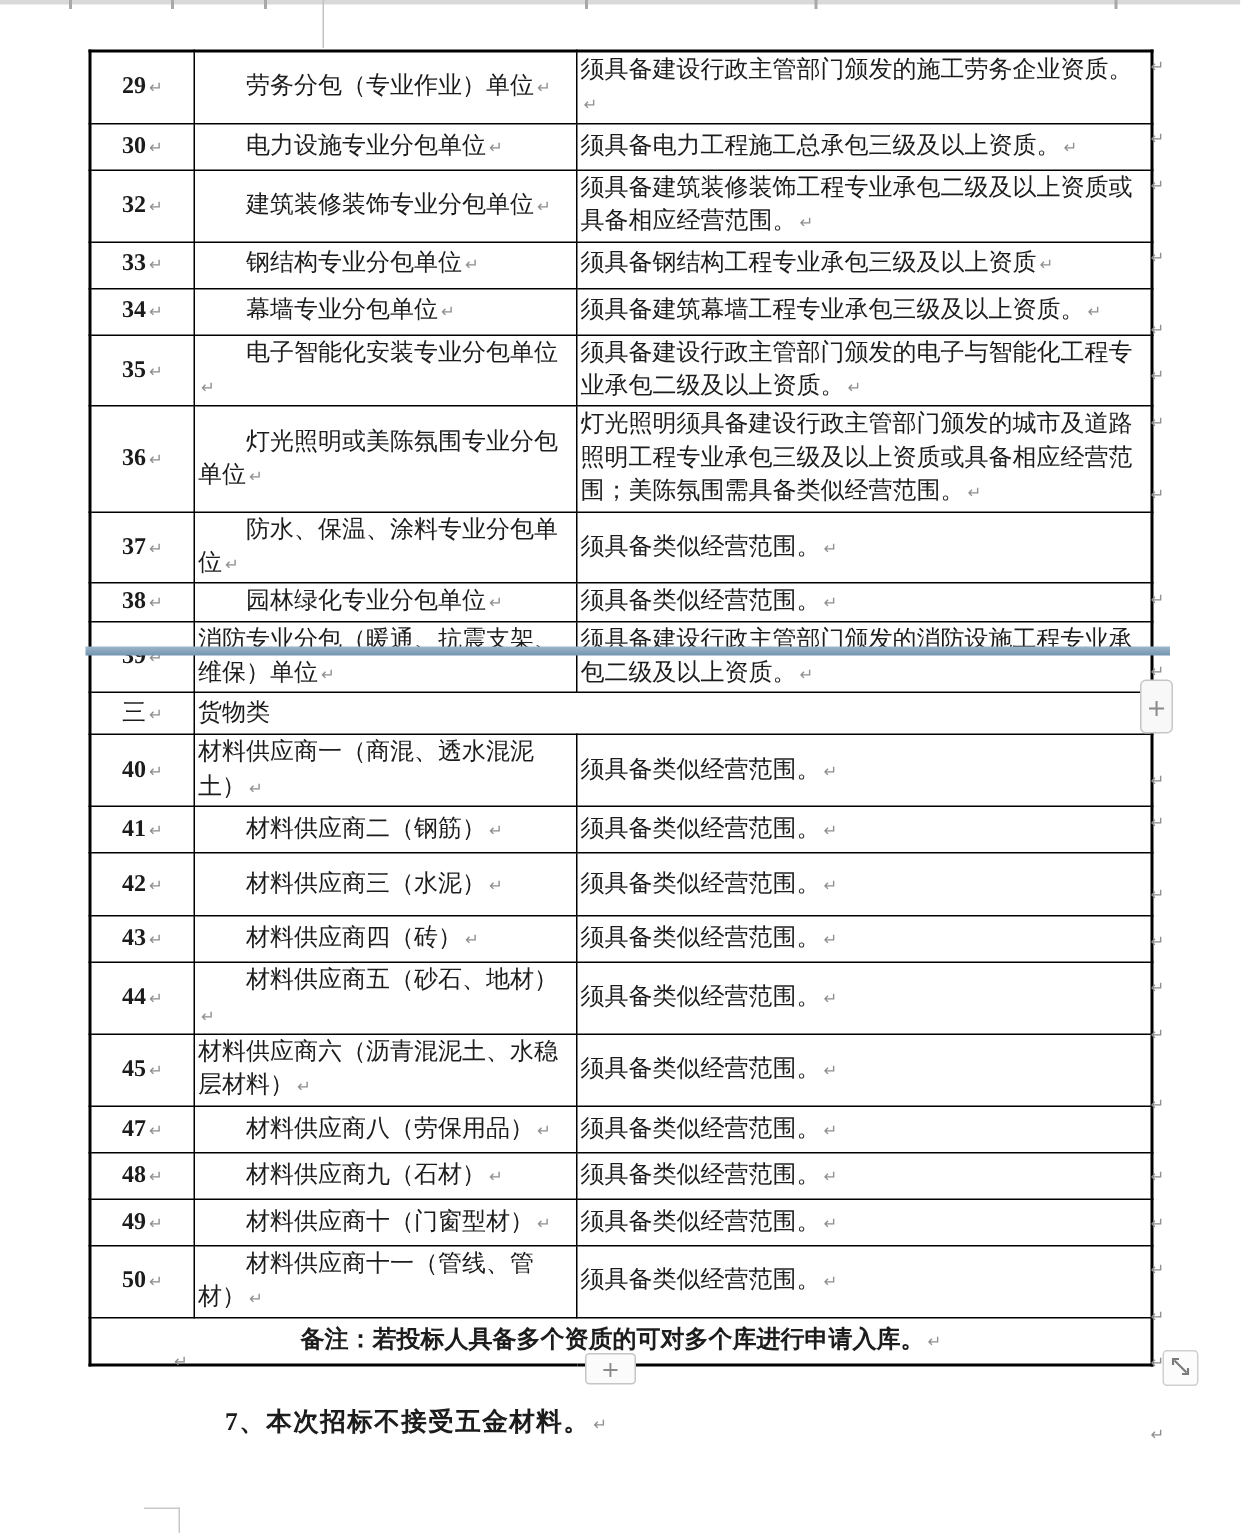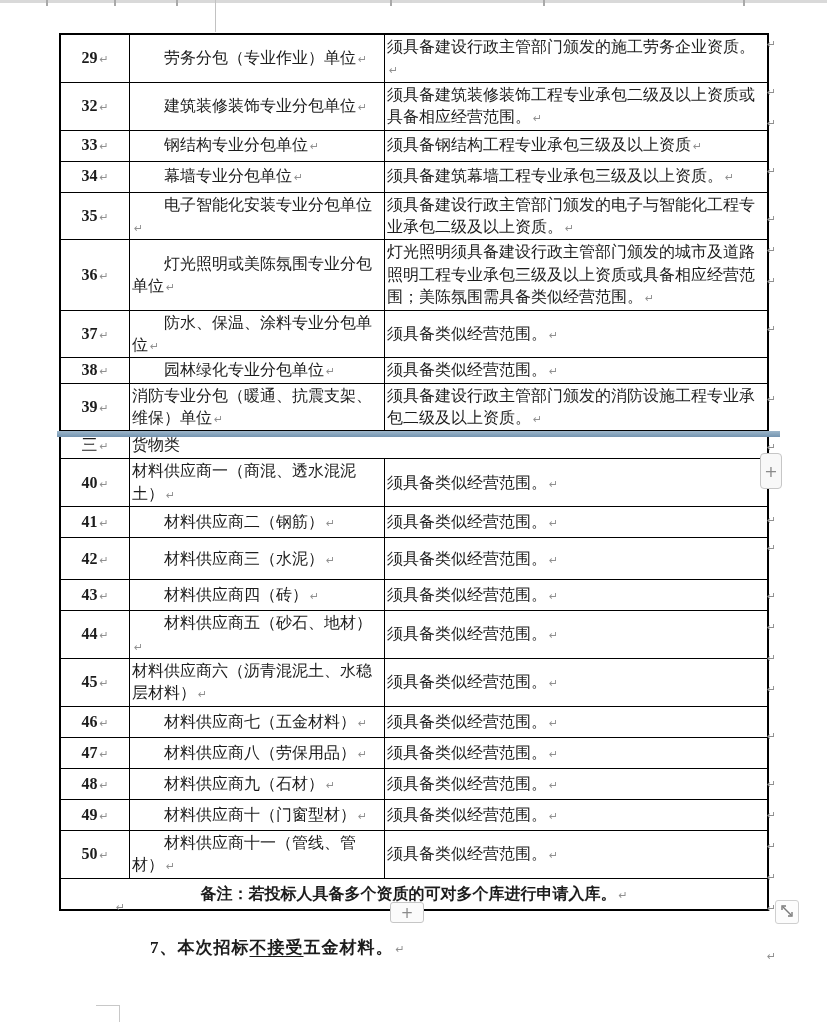--- a/index.html
+++ b/index.html
@@ -42,21 +42,21 @@
   #insert-row-handle{left:390px;top:902px;width:34px;height:21px;font-size:15px;
     border-radius:3px;background:#fbfbfb;}
   #resize-handle{left:775px;top:900px;width:24px;height:24px;border-radius:3px;
     border-color:#cfcfcf;background:#fcfcfc;}
 
   
   #after-table-mark{position:absolute;left:116px;top:901px;color:#8f8f8f;
     font-family:"DejaVu Sans",sans-serif;font-size:11px;}
   #para-8{position:absolute;left:150px;top:936px;font-size:17px;font-weight:bold;
     letter-spacing:1px;}
-  #para-8 .u{text-decoration:underline;text-underline-offset:3px;}
+  #para-8 .u{text-underline-offset:3px;}
 
   
   #corner-mark{position:absolute;left:96px;top:1005px;width:23px;height:17px;
     border-top:1px solid #c8c8c8;border-right:1px solid #c8c8c8;}
 </style>
 </head>
 <body>
 
 <div id="page">
 
@@ -70,20 +70,25 @@
   <div class="prev-col-line"></div>
 
   <div id="table-wrap">
     <table class="doc" id="doc-table">
       <tbody id="table-body">
           <tr style="height: 31px;">
             <td class="c-num">29<span class="pmark">↵</span></td>
             <td class="c-name indent">劳务分包（专业作业）单位<span class="pmark">↵</span></td>
             <td class="c-req">须具备建设行政主管部门颁发的施工劳务企业资质。<span class="pmark">↵</span></td>
           </tr>
+          <tr style="height: 31px;">
+            <td class="c-num">30<span class="pmark">↵</span></td>
+            <td class="c-name indent">电力设施专业分包单位<span class="pmark">↵</span></td>
+            <td class="c-req">须具备电力工程施工总承包三级及以上资质。<span class="pmark">↵</span></td>
+          </tr>
           <tr style="height: 46px;">
             <td class="c-num">32<span class="pmark">↵</span></td>
             <td class="c-name indent">建筑装修装饰专业分包单位<span class="pmark">↵</span></td>
             <td class="c-req">须具备建筑装修装饰工程专业承包二级及以上资质或具备相应经营范围。<span class="pmark">↵</span></td>
           </tr>
           <tr style="height: 31px;">
             <td class="c-num">33<span class="pmark">↵</span></td>
             <td class="c-name indent">钢结构专业分包单位<span class="pmark">↵</span></td>
             <td class="c-req">须具备钢结构工程专业承包三级及以上资质<span class="pmark">↵</span></td>
           </tr>
@@ -142,25 +147,20 @@
             <td class="c-req">须具备类似经营范围。<span class="pmark">↵</span></td>
           </tr>
           <tr style="height: 33px;">
             <td class="c-num">44<span class="pmark">↵</span></td>
             <td class="c-name indent">材料供应商五（砂石、地材）<span class="pmark">↵</span></td>
             <td class="c-req">须具备类似经营范围。<span class="pmark">↵</span></td>
           </tr>
           <tr style="height: 47px;">
             <td class="c-num">45<span class="pmark">↵</span></td>
             <td class="c-name">材料供应商六（沥青混泥土、水稳层材料）<span class="pmark">↵</span></td>
-            <td class="c-req">须具备类似经营范围。<span class="pmark">↵</span></td>
-          </tr>
-          <tr style="height: 31px;">
-            <td class="c-num">46<span class="pmark">↵</span></td>
-            <td class="c-name indent">材料供应商七（五金材料）<span class="pmark">↵</span></td>
             <td class="c-req">须具备类似经营范围。<span class="pmark">↵</span></td>
           </tr>
           <tr style="height: 31px;">
             <td class="c-num">47<span class="pmark">↵</span></td>
             <td class="c-name indent">材料供应商八（劳保用品）<span class="pmark">↵</span></td>
             <td class="c-req">须具备类似经营范围。<span class="pmark">↵</span></td>
           </tr>
           <tr style="height: 31px;">
             <td class="c-num">48<span class="pmark">↵</span></td>
             <td class="c-name indent">材料供应商九（石材）<span class="pmark">↵</span></td>

